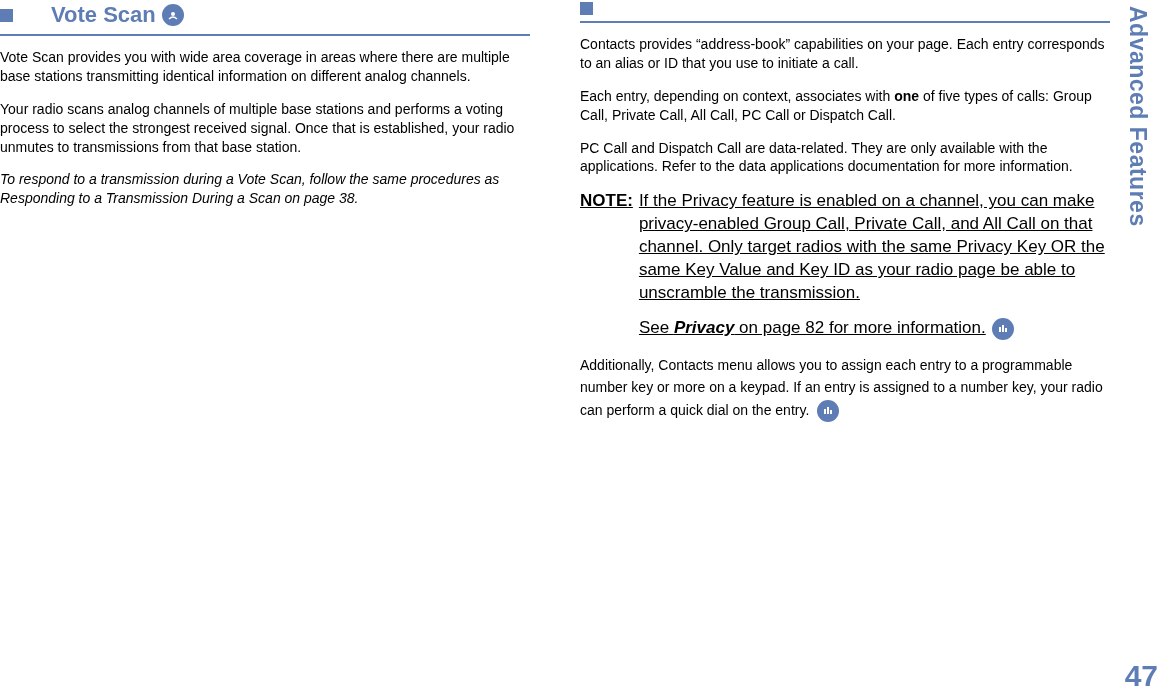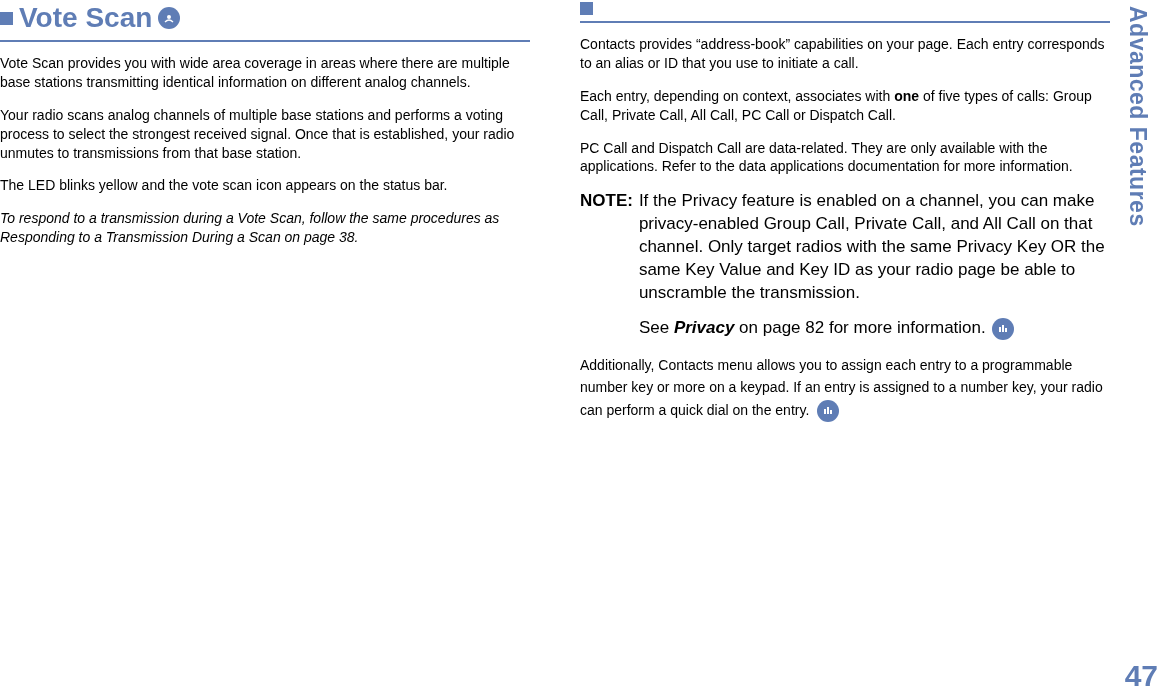--- a/index.html
+++ b/index.html
@@ -38,41 +38,43 @@
   }
   .bullet {
     width: 13px;
     height: 13px;
     background: #5f7db5;
     flex-shrink: 0;
   }
   .heading {
     color: #5f7db5;
     font-weight: bold;
-    font-size: 28px;
+    font-size: 22px;
+    margin-left: 32px;
   }
   .hrline {
     height: 2px;
     background: #5f7db5;
     margin: 6px 0 12px 0;
     width: 100%;
   }
   p {
     font-size: 14px;
     line-height: 1.35;
     margin: 0 0 14px 0;
   }
   .italic { font-style: italic; }
   .note-row {
     display: flex;
     align-items: flex-start;
     gap: 6px;
     font-size: 17px;
     line-height: 1.35;
     margin-bottom: 14px;
+    text-decoration: underline;
   }
   .note-label {
     font-weight: bold;
     flex-shrink: 0;
   }
   .note-body { flex: 1; }
   .note-see {
     margin-top: 12px;
     display: flex;
     align-items: center;
@@ -143,21 +145,20 @@
             <circle cx="7" cy="7" r="7" fill="#5f7db5"></circle>
             <circle cx="7" cy="6" r="2" fill="#fff"></circle>
             <path d="M3 11 Q7 7 11 11" stroke="#fff" stroke-width="1.3" fill="none"></path>
           </svg>
         </span>
       </div>
       <div class="hrline"></div>
 
       <p>Vote Scan provides you with wide area coverage in areas where there are multiple base stations transmitting identical information on different analog channels.</p>
       <p>Your radio scans analog channels of multiple base stations and performs a voting process to select the strongest received signal. Once that is established, your radio unmutes to transmissions from that base station.</p>
-      <p>The LED blinks yellow and the vote scan icon appears on the status bar.</p>
       <p class="italic">To respond to a transmission during a Vote Scan, follow the same procedures as Responding to a Transmission During a Scan on page 38.</p>
     </div>
 
     <div class="col">
       <div class="heading-row">
         <span class="bullet"></span>
       </div>
       <div class="hrline"></div>
 
       <p>Contacts provides “address-book” capabilities on your page. Each entry corresponds to an alias or ID that you use to initiate a call.</p>

